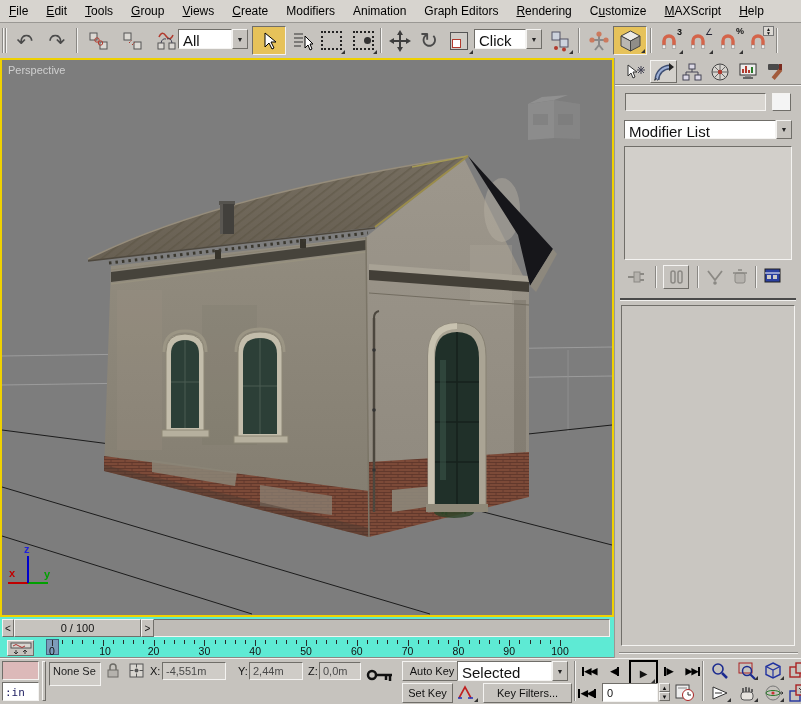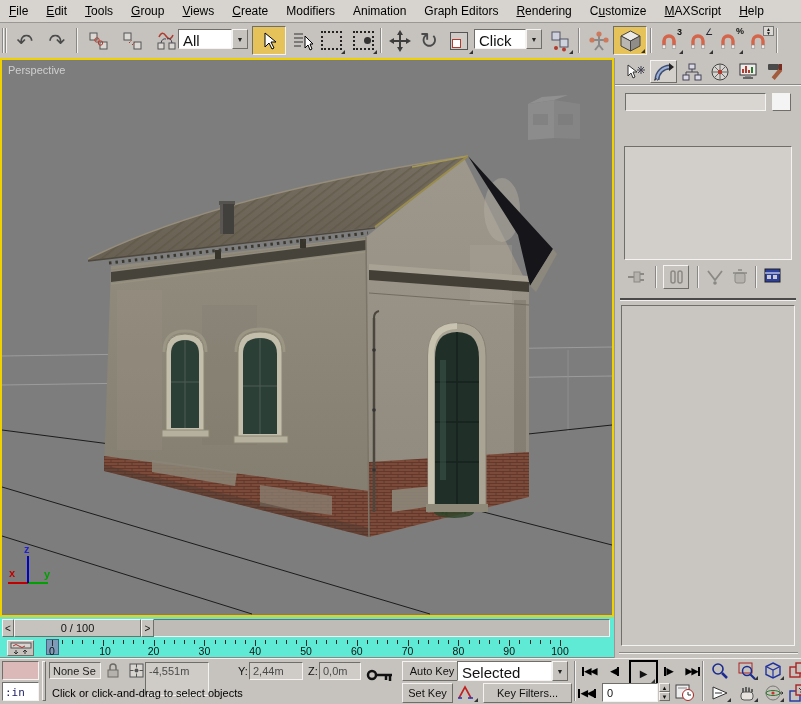--- a/index.html
+++ b/index.html
@@ -382,20 +382,26 @@
           <rect x="3" y="2" width="11" height="6" rx="1" fill="#4a4a4a"></rect>
           <rect x="10" y="6" width="4" height="12" transform="rotate(40 12 12)" fill="#a25b3c"></rect>
           <rect x="14" y="2" width="3" height="6" fill="#7a2a1e"></rect>
         </svg>
     </div>
     <div class="groove-h" style="position:absolute;left:0;top:26px;width:187px"></div>
 
     <input class="sunken" style="position: absolute; left: 10px; top: 35px; width: 141px; height: 18px; background: rgb(217, 214, 209); font-size: 11px; padding-left: 3px; font-family: inherit;" value="">
     <div class="raised" style="position:absolute;left:157px;top:35px;width:19px;height:18px;background:#f4f4f4"></div>
 
+    <div class="dd" style="left:9px;top:62px;width:168px;height:19px">
+      <div class="ddtext">Modifier List</div>
+      <div class="ddbtn raised">
+          <span>▼</span>
+        </div>
+    </div>
 
     <div class="sunken" style="position:absolute;left:9px;top:88px;width:168px;height:114px;background:#d2cfca"></div>
 
     <div style="position:absolute;left:0;top:206px;width:187px;height:28px">
       <div style="position:absolute;left:11px;top:4px">
         <svg width="22" height="18">
             <path d="M2,9 H8" stroke="#8b8984" stroke-width="2"></path>
             <rect x="8" y="4" width="6" height="10" fill="#b5b2ad" stroke="#8b8984"></rect>
             <path d="M14,6 h4 M14,12 h4" stroke="#8b8984" stroke-width="2"></path>
           </svg>
@@ -517,47 +523,46 @@
         <div class="ticklab" style="left: 520px;">100</div>
       </div>
   </div>
 
   <div id="statusbar">
     <div class="groove-h" style="position:absolute;left:0;top:-2px;width:614px"></div>
     <div class="sunken" style="position:absolute;left:2px;top:2px;width:37px;height:19px;background:#dcb9b9"></div>
     <div class="sunken" style="position:absolute;left:2px;top:23px;width:37px;height:19px;background:#fff;font-family:'DejaVu Sans Mono',monospace;font-size:11px;color:#1a1a5e;padding:3px 0 0 2px"><span>:in</span></div>
     <div class="raised" style="position:absolute;left:42px;top:2px;width:4px;height:40px"></div>
 
-    <div class="sfield" style="left:49px;top:3px;width:52px;height:17px;color:#222"><span>None Se</span></div>
+    <div class="sfield" style="left:49px;top:3px;width:52px;height:24px;color:#222"><span>None Se</span></div>
     <div style="position:absolute;left:105px;top:3px">
       <svg width="16" height="18">
           <rect x="3" y="8" width="10" height="7" fill="#b5b2ad" stroke="#6d6b66"></rect>
           <path d="M5,8 V5 a3,3 0 0 1 6,0 V8" fill="none" stroke="#6d6b66" stroke-width="1.5"></path>
         </svg>
     </div>
     <div style="position:absolute;left:128px;top:3px">
       <svg width="17" height="17">
           <rect x="2" y="2" width="13" height="13" fill="#d8d5d0" stroke="#555"></rect>
           <circle cx="8.5" cy="8.5" r="2" fill="#555"></circle>
           <path d="M8.5,2 V5.5 M8.5,11.5 V15 M2,8.5 H5.5 M11.5,8.5 H15" stroke="#555"></path>
         </svg>
     </div>
     <span style="position:absolute;left:150px;top:6px">X:</span>
-    <div class="sfield" style="left:145px;top:3px;width:64px;height:34px"><span>-4,551m</span></div>
+    <div class="sfield" style="left:162px;top:3px;width:64px;height:18px"><span>-4,551m</span></div>
     <span style="position:absolute;left:238px;top:6px">Y:</span>
     <div class="sfield" style="left:249px;top:3px;width:54px;height:18px"><span>2,44m</span></div>
     <span style="position:absolute;left:308px;top:6px">Z:</span>
     <div class="sfield" style="left:319px;top:3px;width:42px;height:18px"><span>0,0m</span></div>
     <div style="position:absolute;left:366px;top:10px">
       <svg width="28" height="16">
           <circle cx="6" cy="6" r="4" fill="none" stroke="#111" stroke-width="2.5"></circle>
           <path d="M10,6 H26 M20,6 V11 M24,6 V12" stroke="#111" stroke-width="2.5"></path>
         </svg>
     </div>
-    <div style="position:absolute;left:52px;top:28px;color:#000"><span>Click or click-and-drag to select objects</span></div>
 
     <div class="raised sbtn" style="left:402px;top:2px;width:60px;height:20px"><span>Auto Key</span></div>
     <div class="raised sbtn" style="left:402px;top:24px;width:51px;height:20px"><span>Set Key</span></div>
     <div class="dd" style="left:457px;top:2px;width:111px;height:20px">
       <div class="ddtext">Selected</div>
       <div class="ddbtn raised">
           <span>▼</span>
         </div>
     </div>
     <div class="fly" style="position:absolute;left:457px;top:25px;width:22px;height:19px">

